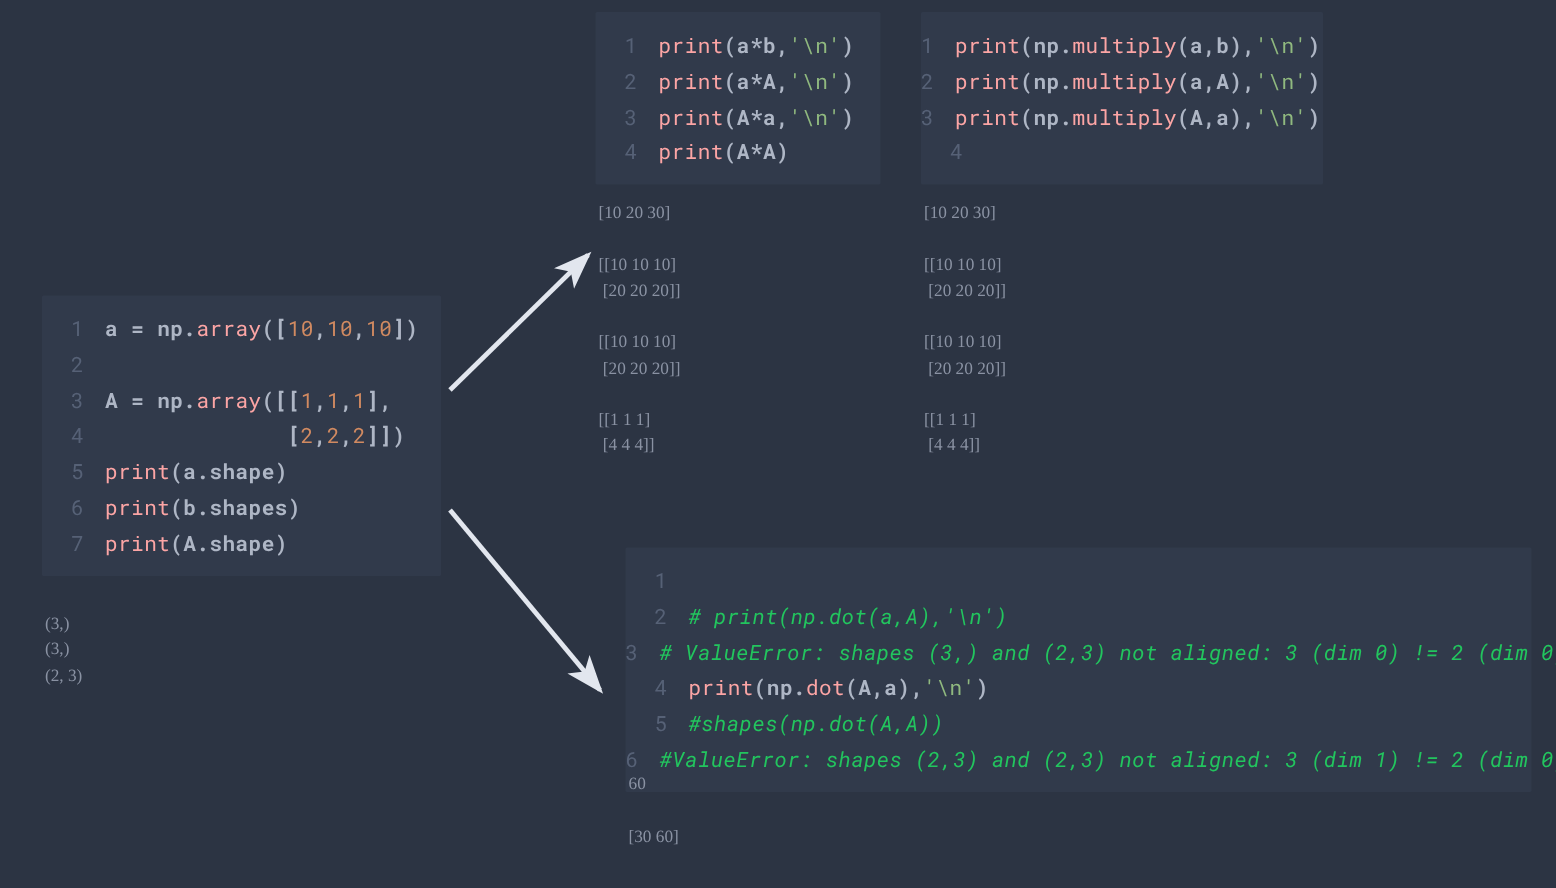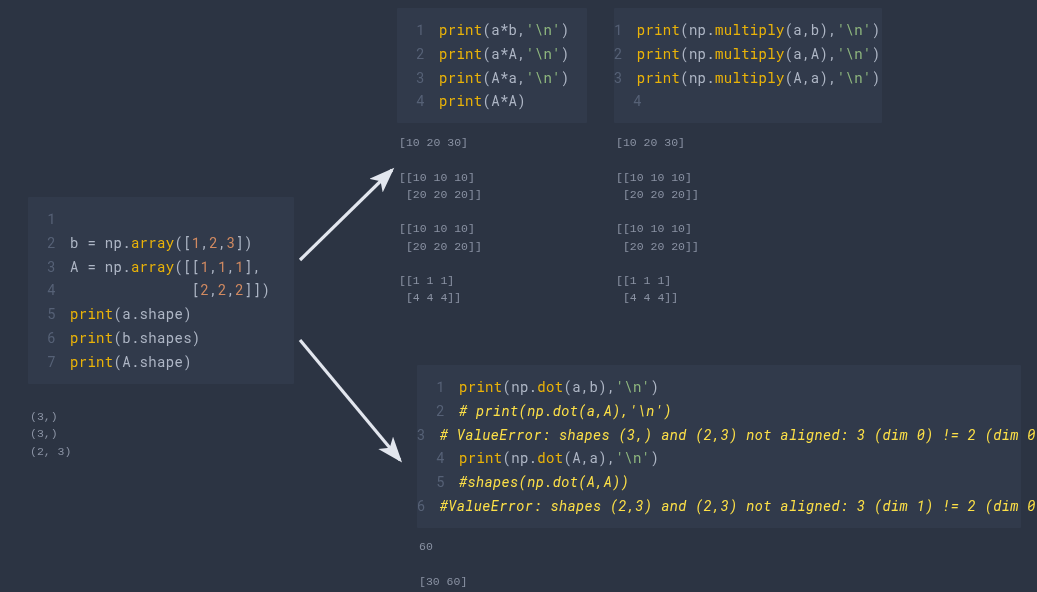--- a/index.html
+++ b/index.html
@@ -26,48 +26,48 @@
     white-space: pre;
   }
   .lineno {
     width: 28px;
     text-align: right;
     color: #566176;
     margin-right: 14px;
     user-select: none;
   }
   .code-content { color: #b8c0d0; }
-  .tok-var { color: #aeb6c5; }
-  .tok-fn  { color: #eab308; }
+  .tok-var { color: #aeb6c5; font-weight: bold; }
+  .tok-fn  { color: #fca5a5; }
   .tok-num { color: #d18a61; }
   .tok-str { color: #90b97f; }
-  .tok-comment { color: #fde047; font-style: italic; }
+  .tok-comment { color: #22c55e; font-style: italic; }
 
   .output {
     position: absolute;
-    font-family: Liberation Mono, monospace;
+    font-family: Liberation Serif, serif;
     font-size: 11.5px;
     line-height: 1.5;
     color: #8a92a3;
     white-space: pre;
   }
   svg.arrows {
     position: absolute;
     left:0; top:0;
     width: 1037px;
     height: 592px;
     pointer-events: none;
   }
 </style>
 </head>
 <body>
 
 <div id="blockLeft" class="codeblock" style="left:28px; top:197px; width:266px;">
-    <div class="codeline"><span class="lineno">1</span></div>
-    <div class="codeline"><span class="lineno">2</span><span class="code-content"><span class="tok-var">b = np.</span><span class="tok-fn">array</span><span class="tok-var">([</span><span class="tok-num">1</span><span class="tok-var">,</span><span class="tok-num">2</span><span class="tok-var">,</span><span class="tok-num">3</span><span class="tok-var">])</span></span></div>
+    <div class="codeline"><span class="lineno">1</span><span class="code-content"><span class="tok-var">a = np.</span><span class="tok-fn">array</span><span class="tok-var">([</span><span class="tok-num">10</span><span class="tok-var">,</span><span class="tok-num">10</span><span class="tok-var">,</span><span class="tok-num">10</span><span class="tok-var">])</span></span></div>
+    <div class="codeline"><span class="lineno">2</span></div>
     <div class="codeline"><span class="lineno">3</span><span class="code-content"><span class="tok-var">A = np.</span><span class="tok-fn">array</span><span class="tok-var">([[</span><span class="tok-num">1</span><span class="tok-var">,</span><span class="tok-num">1</span><span class="tok-var">,</span><span class="tok-num">1</span><span class="tok-var">],</span></span></div>
     <div class="codeline"><span class="lineno">4</span><span class="code-content"><span class="tok-var">              [</span><span class="tok-num">2</span><span class="tok-var">,</span><span class="tok-num">2</span><span class="tok-var">,</span><span class="tok-num">2</span><span class="tok-var">]])</span></span></div>
     <div class="codeline"><span class="lineno">5</span><span class="code-content"><span class="tok-fn">print</span><span class="tok-var">(a.shape)</span></span></div>
     <div class="codeline"><span class="lineno">6</span><span class="code-content"><span class="tok-fn">print</span><span class="tok-var">(b.shapes)</span></span></div>
     <div class="codeline"><span class="lineno">7</span><span class="code-content"><span class="tok-fn">print</span><span class="tok-var">(A.shape)</span></span></div>
   </div>
 <div id="outLeft" class="output" style="left:30px; top:408px;">(3,)
 (3,)
 (2, 3)</div>
 
@@ -99,28 +99,28 @@
 [[10 10 10]
  [20 20 20]] 
 
 [[10 10 10]
  [20 20 20]] 
 
 [[1 1 1]
  [4 4 4]]</div>
 
 <div id="blockBottom" class="codeblock" style="left:417px; top:365px; width:604px;">
-    <div class="codeline"><span class="lineno">1</span><span class="code-content"><span class="tok-fn">print</span><span class="tok-var">(np.</span><span class="tok-fn">dot</span><span class="tok-var">(a,b),</span><span class="tok-str">'\n'</span><span class="tok-var">)</span></span></div>
+    <div class="codeline"><span class="lineno">1</span></div>
     <div class="codeline"><span class="lineno">2</span><span class="code-content"><span class="tok-comment"># print(np.dot(a,A),'\n')</span></span></div>
     <div class="codeline"><span class="lineno">3</span><span class="code-content"><span class="tok-comment"># ValueError: shapes (3,) and (2,3) not aligned: 3 (dim 0) != 2 (dim 0)</span></span></div>
     <div class="codeline"><span class="lineno">4</span><span class="code-content"><span class="tok-fn">print</span><span class="tok-var">(np.</span><span class="tok-fn">dot</span><span class="tok-var">(A,a),</span><span class="tok-str">'\n'</span><span class="tok-var">)</span></span></div>
     <div class="codeline"><span class="lineno">5</span><span class="code-content"><span class="tok-comment">#shapes(np.dot(A,A))</span></span></div>
     <div class="codeline"><span class="lineno">6</span><span class="code-content"><span class="tok-comment">#ValueError: shapes (2,3) and (2,3) not aligned: 3 (dim 1) != 2 (dim 0)</span></span></div>
   </div>
-<div id="outBottom" class="output" style="left:419px; top:538px;">60 
+<div id="outBottom" class="output" style="left:419px; top:515px;">60 
 
 [30 60]</div>
 
 <svg class="arrows">
   <defs>
     <marker id="ah" markerWidth="10" markerHeight="10" refX="7" refY="3" orient="auto" markerUnits="strokeWidth">
       <path d="M0,0 L8,3 L0,6 L2,3 Z" fill="#e2e6ee"></path>
     </marker>
   </defs>
   <line x1="300" y1="260" x2="392" y2="170" stroke="#e2e6ee" stroke-width="3.2" marker-end="url(#ah)"></line>

